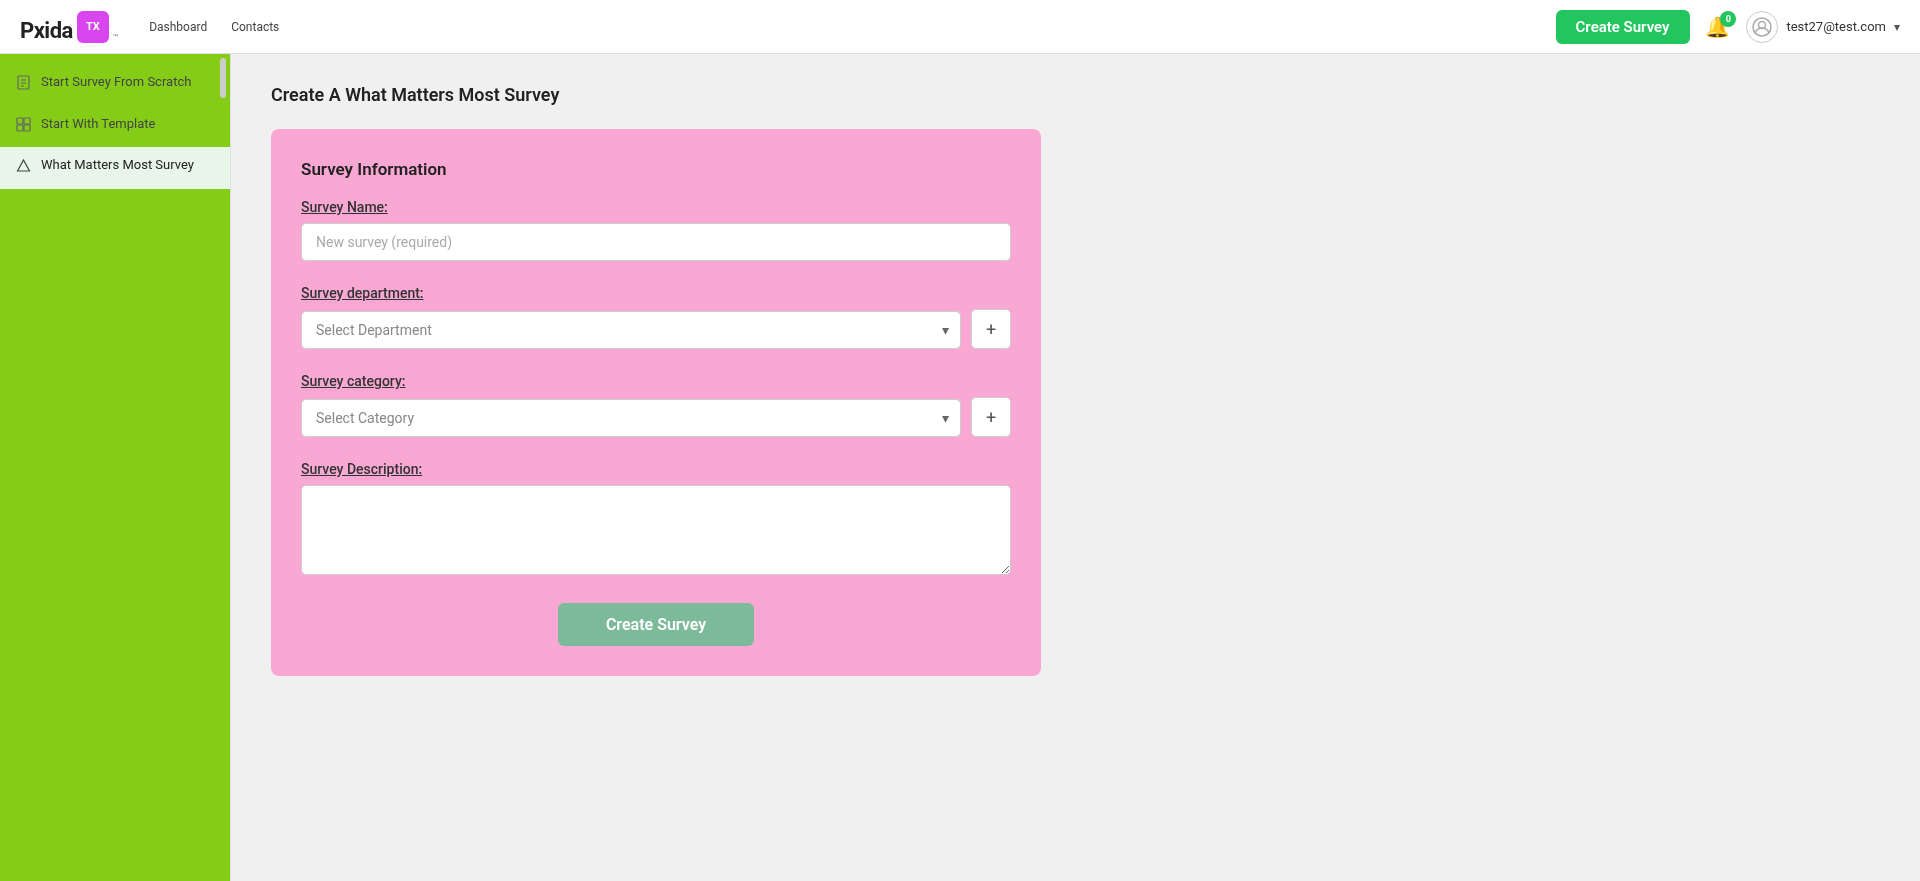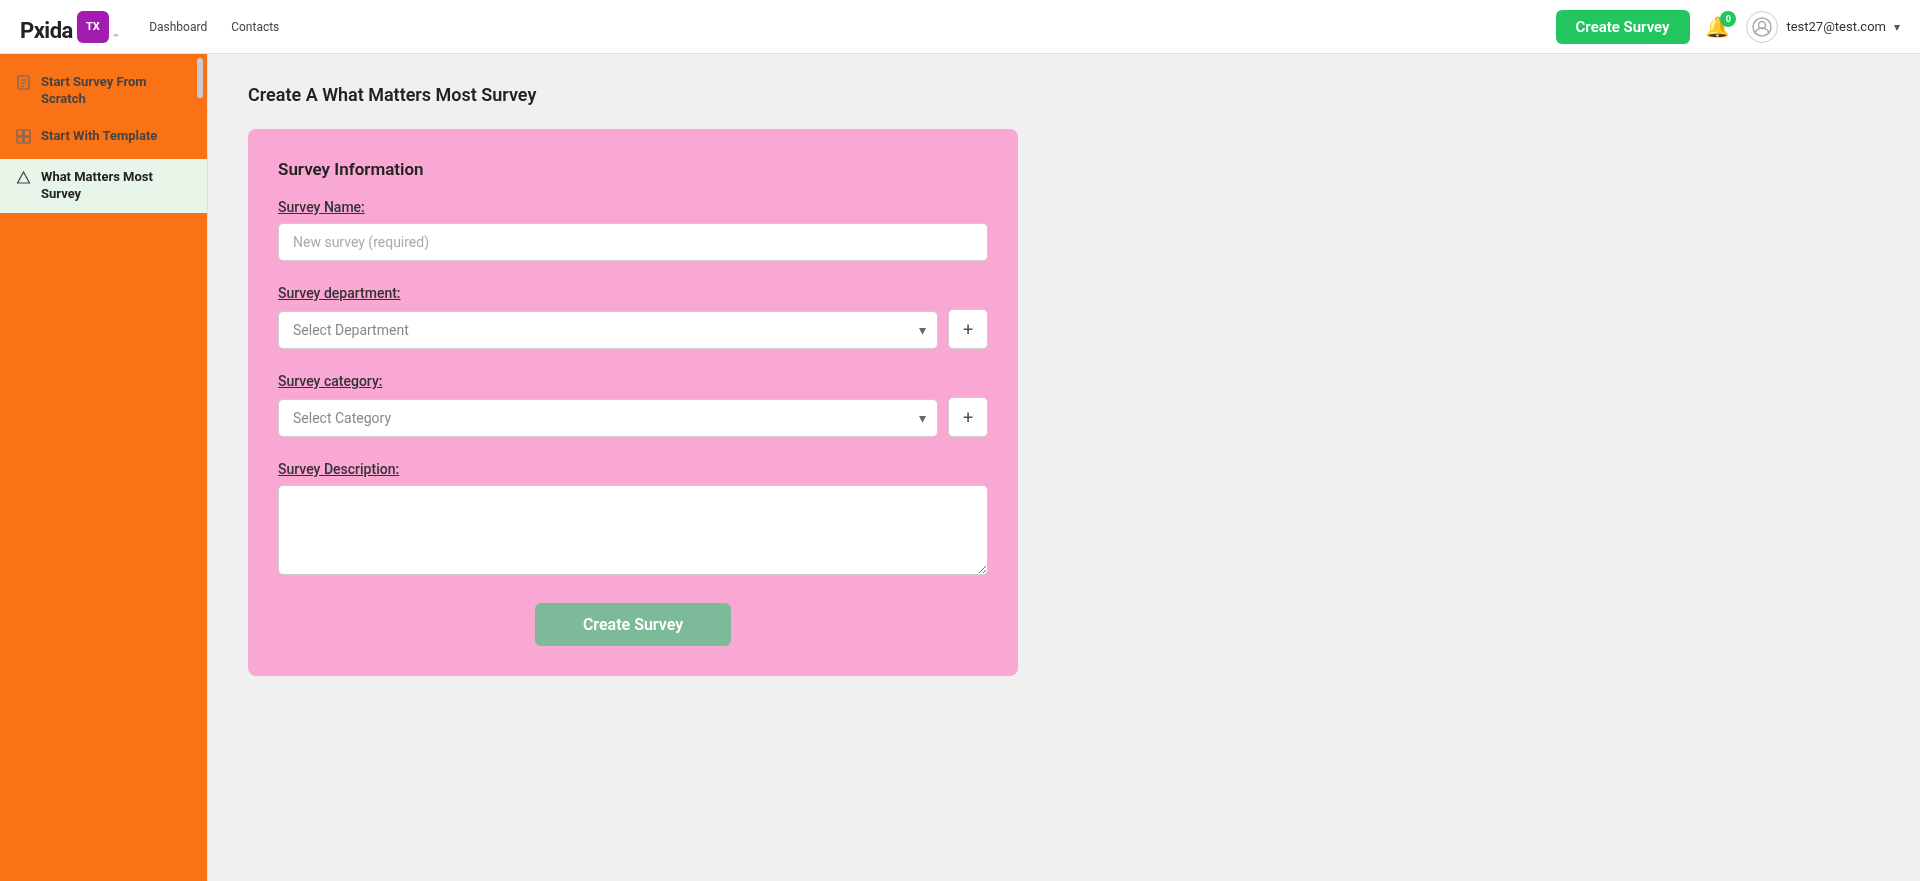--- a/index.html
+++ b/index.html
@@ -47,21 +47,21 @@
     .logo-text {
       font-size: 22px;
       font-weight: 700;
       color: #222;
       letter-spacing: -0.5px;
     }
 
     .logo-icon {
       width: 32px;
       height: 32px;
-      background: #a21caf;
+      background: #d946ef;
       border-radius: 6px;
       display: flex;
       align-items: center;
       justify-content: center;
       color: white;
       font-size: 11px;
       font-weight: 700;
       line-height: 1;
     }
 
@@ -160,28 +160,27 @@
 
     
     .layout {
       display: flex;
       margin-top: 54px;
       min-height: calc(881px - 54px);
     }
 
     
     .sidebar {
-      width: 208px;
-      background: #f97316;
+      width: 231px;
+      background: #84cc16;
       border-right: 1px solid #e0e0e0;
       padding: 10px 0;
       flex-shrink: 0;
       position: relative;
       overflow-y: auto;
-      font-weight: bold;
     }
 
     .sidebar-scroll-indicator {
       position: absolute;
       top: 4px;
       right: 4px;
       width: 6px;
       height: 40px;
       background: #ccc;
       border-radius: 3px;

